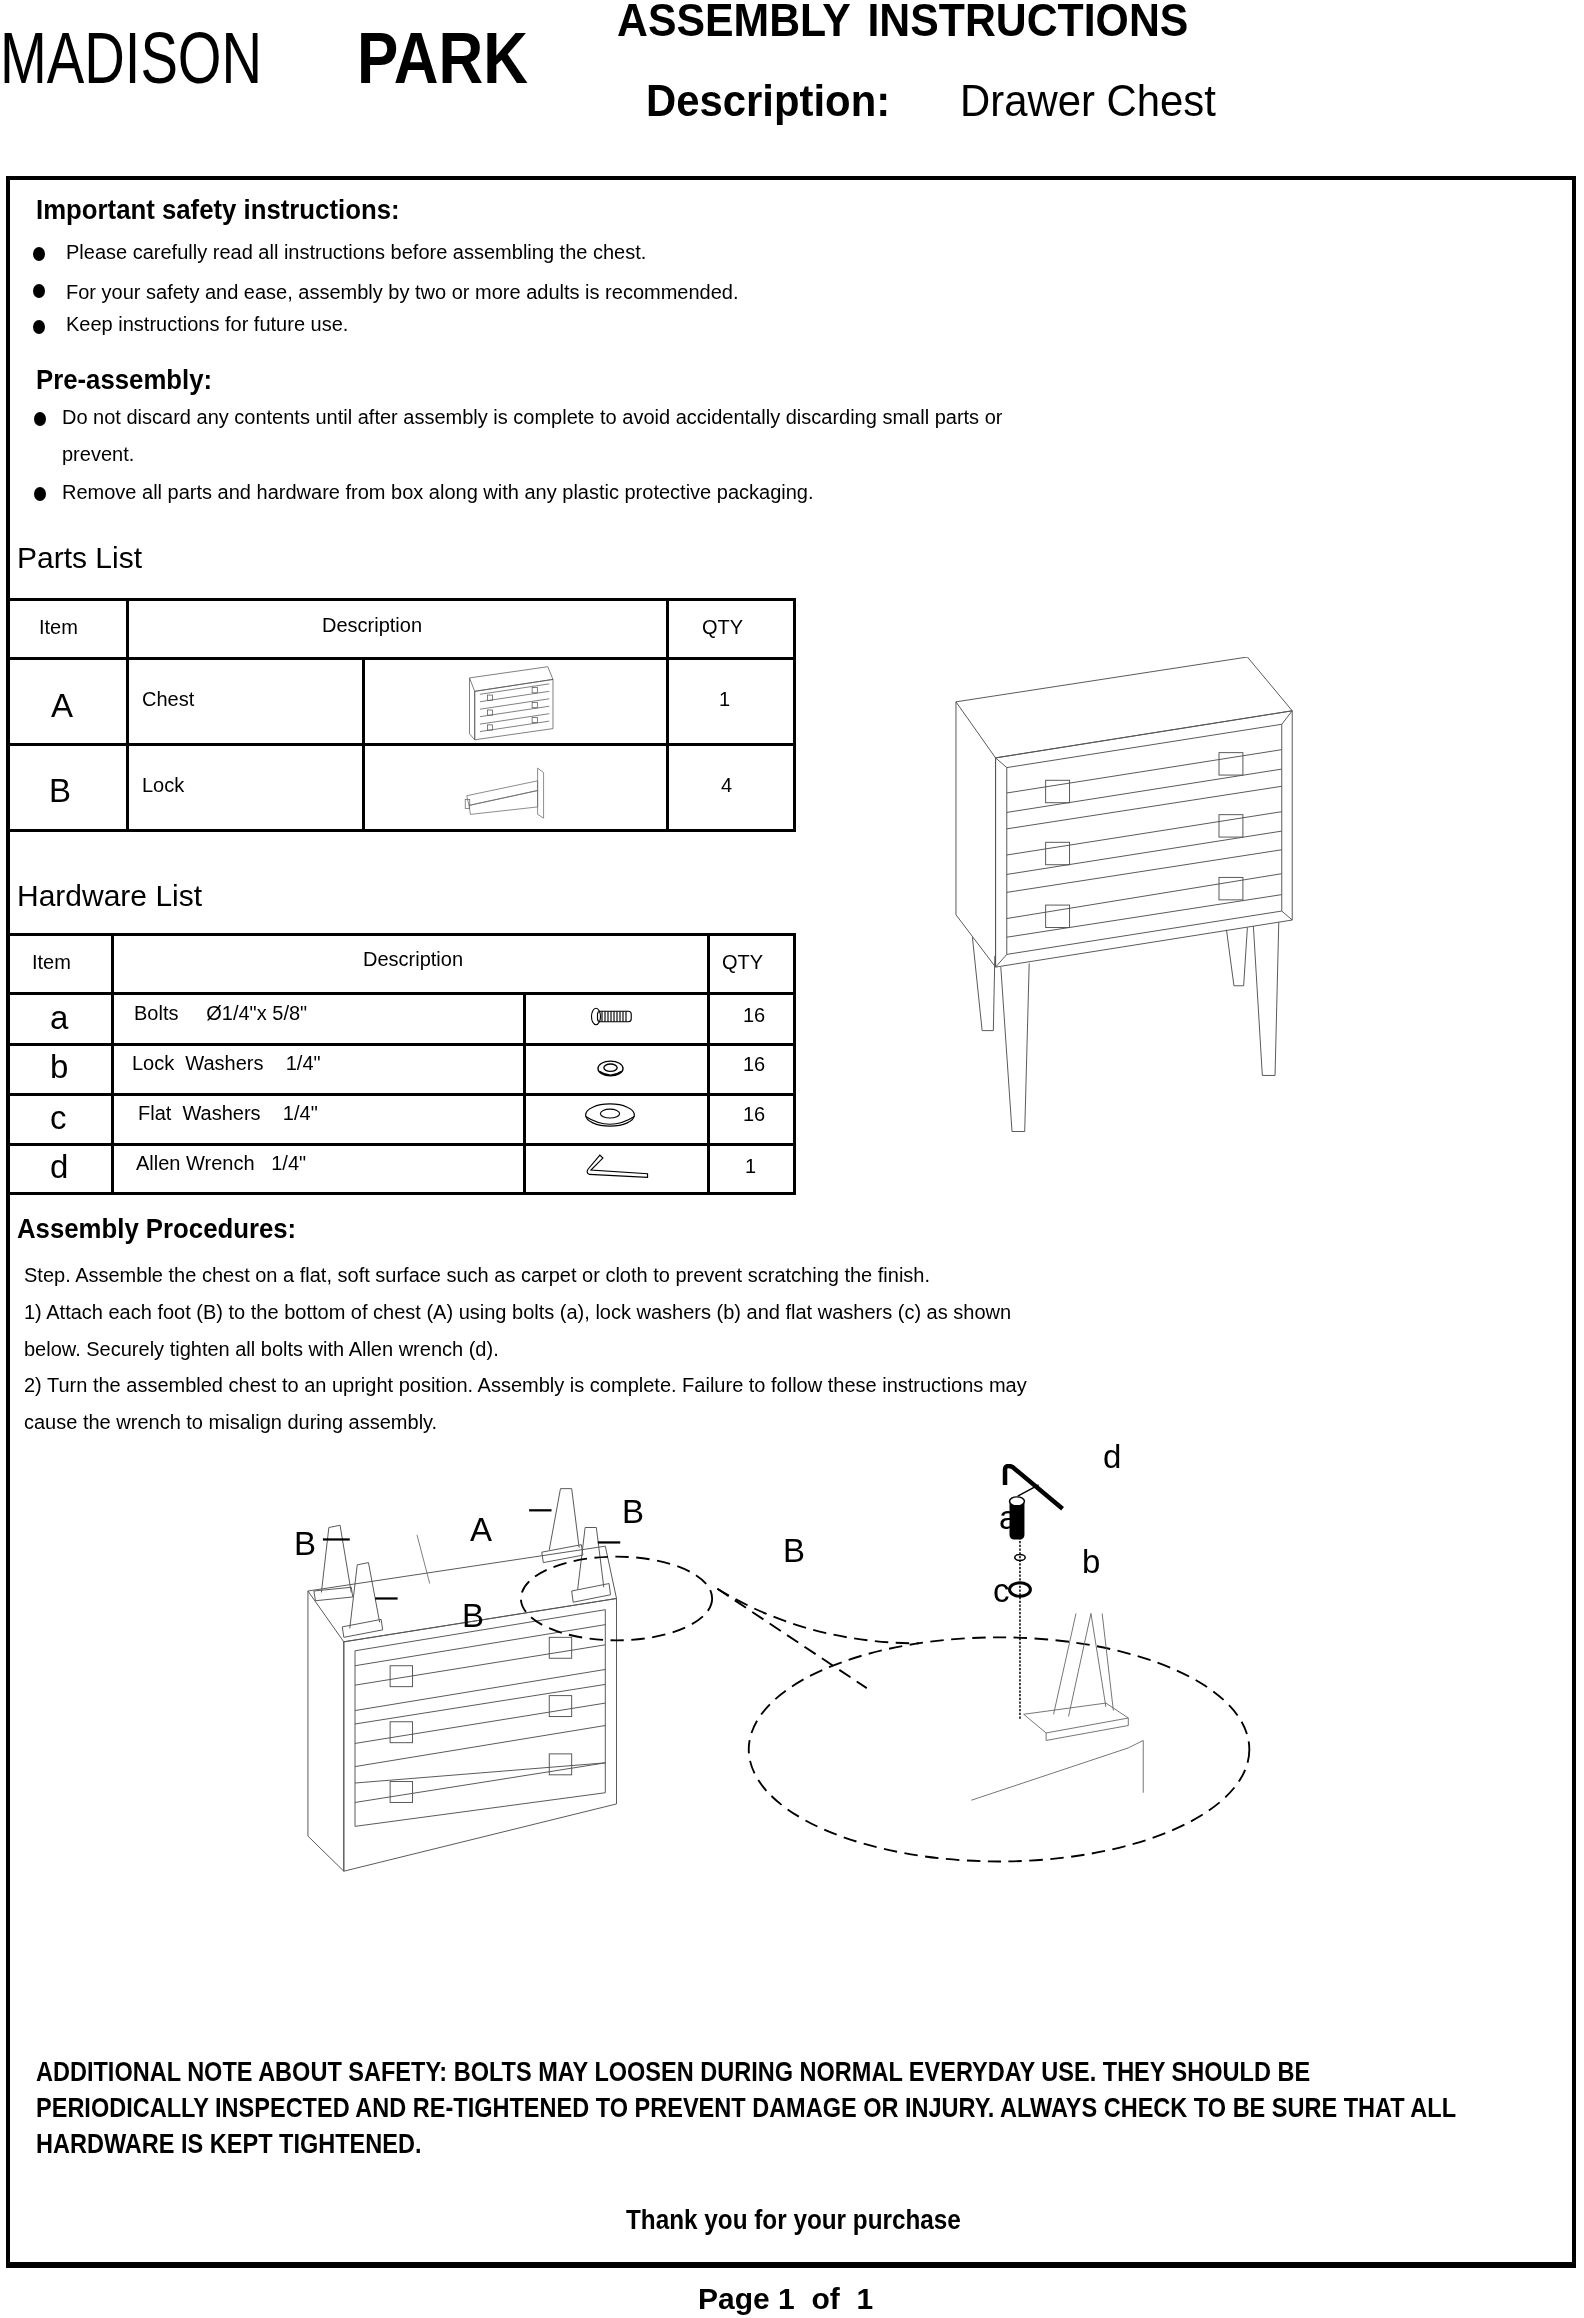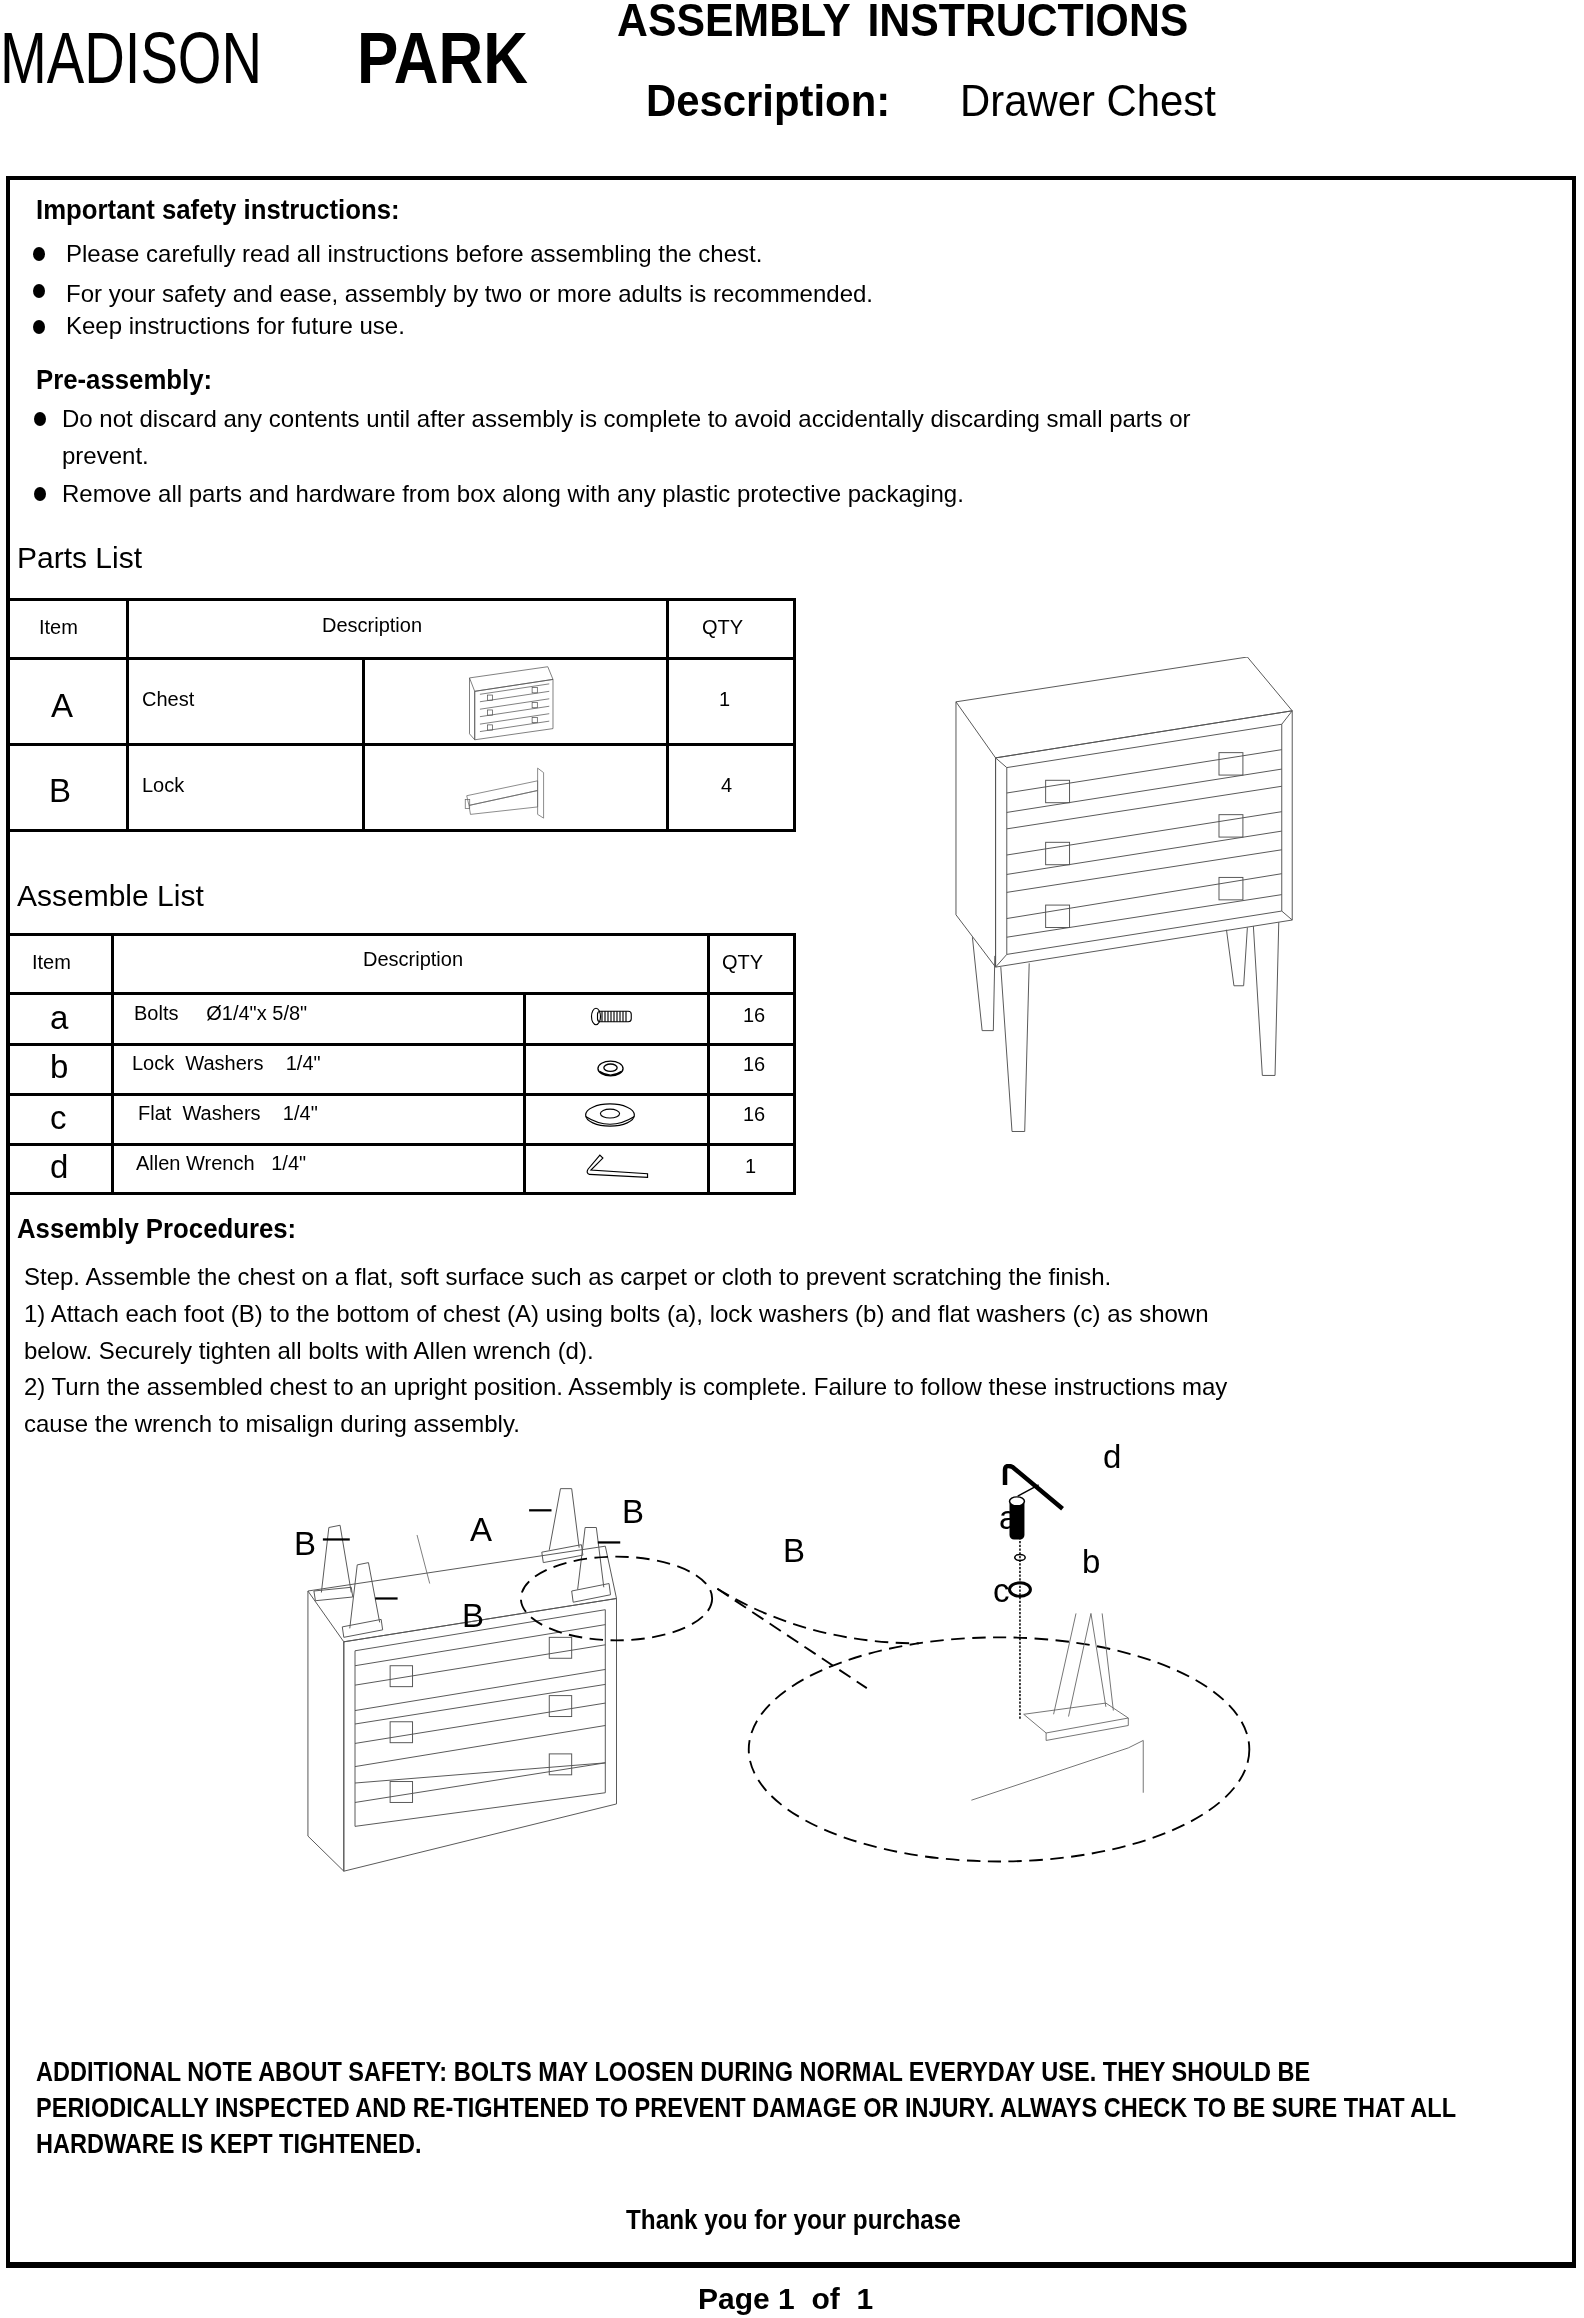--- a/index.html
+++ b/index.html
@@ -7,21 +7,21 @@
          font-family: "Liberation Sans", "DejaVu Sans", sans-serif; color: #000; }
   .abs { position: absolute; }
   .brand-light { left: 0; top: 22.4px; font-size: 72px; font-weight: 400; line-height: 1; transform: scaleX(0.78); transform-origin: left top; white-space: nowrap; }
   .brand-bold { left: 357px; top: 22.4px; font-size: 72px; font-weight: 700; line-height: 1; transform: scaleX(0.86); transform-origin: left top; white-space: nowrap; }
   .title { left: 617px; top: -3px; font-size: 46px; font-weight: 700; line-height: 1; white-space: nowrap; transform: scaleX(0.93); transform-origin: left top; word-spacing: 6px; }
   .desc-label { left: 646px; top: 78px; font-size: 45px; font-weight: 700; line-height: 1; white-space: nowrap; transform: scaleX(0.93); transform-origin: left top; }
   .desc-value { left: 960px; top: 78px; font-size: 45px; font-weight: 400; line-height: 1; white-space: nowrap; transform: scaleX(0.93); transform-origin: left top; }
   
   .frame { left: 6px; top: 176px; width: 1570px; height: 2092px; border: 4.5px solid #000; border-bottom-width: 6px; box-sizing: border-box; }
   .h-bold { font-weight: 700; font-size: 28px; line-height: 1; white-space: nowrap; }
-  .txt { font-size: 24px; line-height: 1; white-space: nowrap; }
+  .txt { font-size: 20px; line-height: 1; white-space: nowrap; }
   .bullet { width: 12px; height: 14px; background: #000; border-radius: 50%; }
   .sec-label { font-size: 30px; line-height: 1; white-space: nowrap; }
   
   .tline-h { height: 3px; background: #000; }
   .tline-v { width: 3px; background: #000; }
   .cell-txt { font-size: 20px; line-height: 1; white-space: nowrap; }
   .cell-big { font-size: 33px; line-height: 1; white-space: nowrap; }
   .diag-label { font-size: 33px; line-height: 1; }
   .caps { font-weight: 700; font-size: 28px; line-height: 1; white-space: nowrap; transform: scaleX(0.84); transform-origin: left top; }
 </style>
@@ -115,21 +115,21 @@
       <rect x="140" y="332" width="32" height="30"></rect>
         <rect x="372" y="295" width="32" height="30"></rect>
     </g>
     <path d="M42 375 L55 500 L70 500 L72 400"></path>
     <path d="M80 415 L95 635 L112 635 L118 410"></path>
     <path d="M382 365 L392 440 L405 440 L410 362"></path>
     <path d="M418 360 L430 560 L447 560 L452 355"></path>
   </g>
 </svg>
 
-<div class="abs sec-label" style="left:17px; top:881px;">Assemble List</div>
+<div class="abs sec-label" style="left:17px; top:881px;">Hardware List</div>
 <div>
   <div class="abs tline-h" style="left:7.5px; top:933px; width:788px;"></div>
   <div class="abs tline-h" style="left:7.5px; top:992px; width:788px;"></div>
   <div class="abs tline-h" style="left:7.5px; top:1043px; width:788px;"></div>
   <div class="abs tline-h" style="left:7.5px; top:1093px; width:788px;"></div>
   <div class="abs tline-h" style="left:7.5px; top:1143px; width:788px;"></div>
   <div class="abs tline-h" style="left:7.5px; top:1192px; width:788px;"></div>
   <div class="abs tline-v" style="left:111px; top:933px; height:262px;"></div>
   <div class="abs tline-v" style="left:523px; top:992px; height:203px;"></div>
   <div class="abs tline-v" style="left:707px; top:933px; height:262px;"></div>

